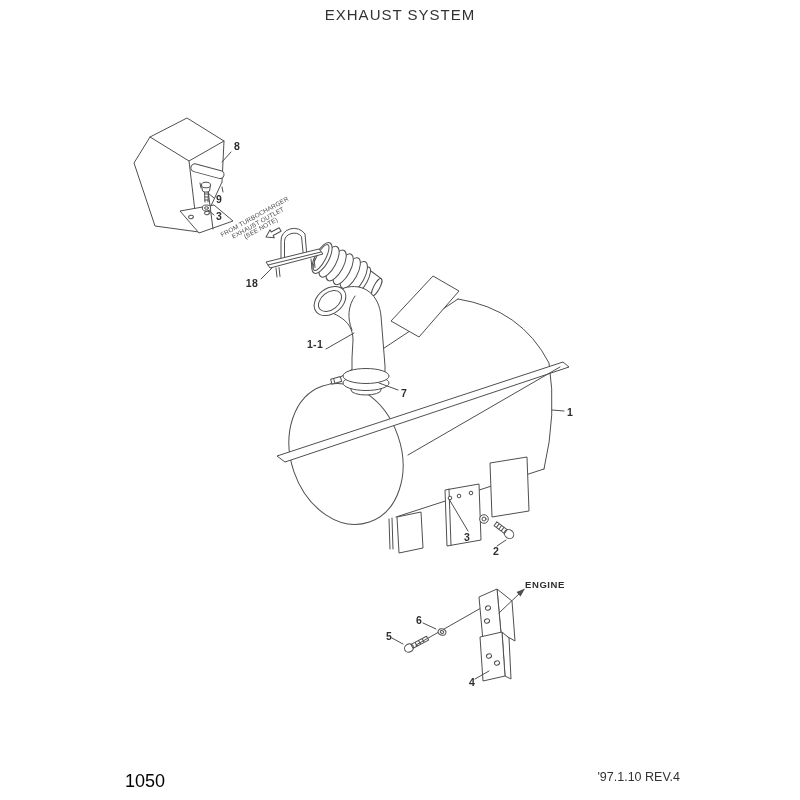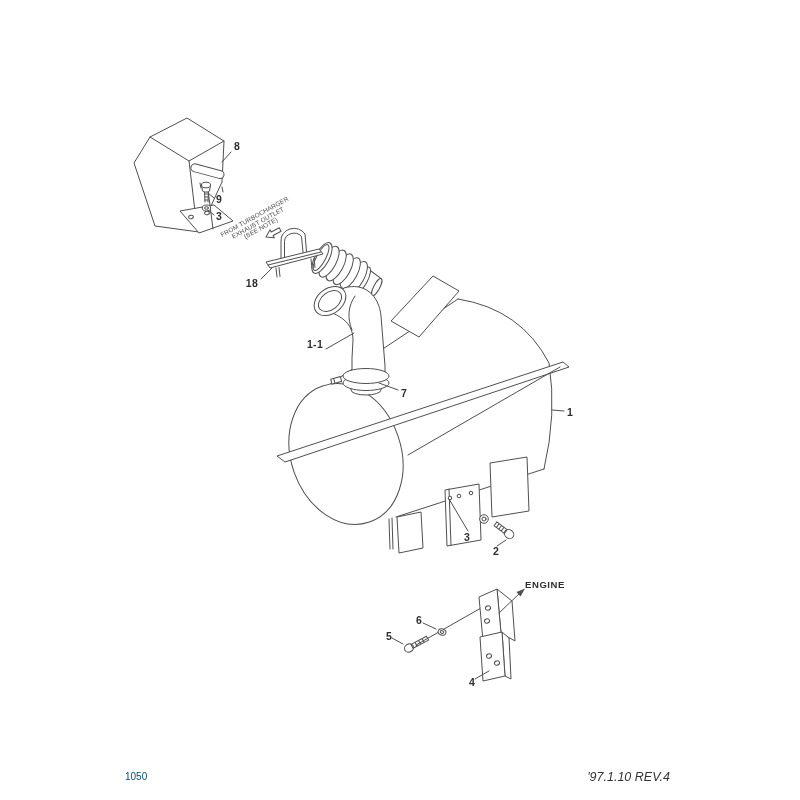--- a/index.html
+++ b/index.html
@@ -9,32 +9,33 @@
          font-size:15px;letter-spacing:1px;color:#333;}
   .callout{position:absolute;transform:translate(-50%,-50%);
            font-size:10.5px;font-weight:bold;letter-spacing:.3px;color:#2e2e2e;}
   .note{position:absolute;left:258px;top:223px;
         transform:translate(-50%,-50%) rotate(-29deg);
         font-size:6.4px;line-height:6.7px;text-align:center;
         letter-spacing:.1px;white-space:nowrap;color:#4a4a4a;}
   .note span{display:block;}
   .engine{position:absolute;left:545px;top:584px;transform:translate(-50%,-50%);
           font-size:9.5px;letter-spacing:.6px;color:#2e2e2e;font-weight:bold;}
-  .pageno{position:absolute;left:125px;top:771px;font-size:10px;color:#0c4a6e;}
-  .rev{position:absolute;right:130px;top:770px;font-size:12.5px;color:#333;font-style:italic;}
+  .pageno{position:absolute;left:125px;top:771px;font-size:18px;color:#000000;}
+  .rev{position:absolute;right:120px;top:770px;font-size:12.5px;color:#333;}
   svg{position:absolute;inset:0;}
   svg .ln{stroke:#4f4f4f;stroke-width:1;fill:none;stroke-linecap:round;stroke-linejoin:round;}
   svg .w{stroke:#4f4f4f;stroke-width:1;fill:#ffffff;stroke-linejoin:round;}
   svg .f{fill:#4f4f4f;stroke:none;}
 </style>
 </head>
 <body>
 
 <div class="page">
 
+  <div class="title">EXHAUST SYSTEM</div>
 
   <svg viewBox="0 0 800 800" width="800" height="800">
 
     <g>
       <path class="ln" d="M458,299 Q521,309 549,363 Q557,414 544,469"></path>
       <line class="ln" x1="327" y1="386" x2="458" y2="299"></line>
       <path class="ln" d="M544,469 L396,517"></path>
 
       <path class="w" d="M397,517 L421,512 L423,548 L399,553 Z"></path>
       <line class="ln" x1="389" y1="519" x2="390" y2="549"></line>

